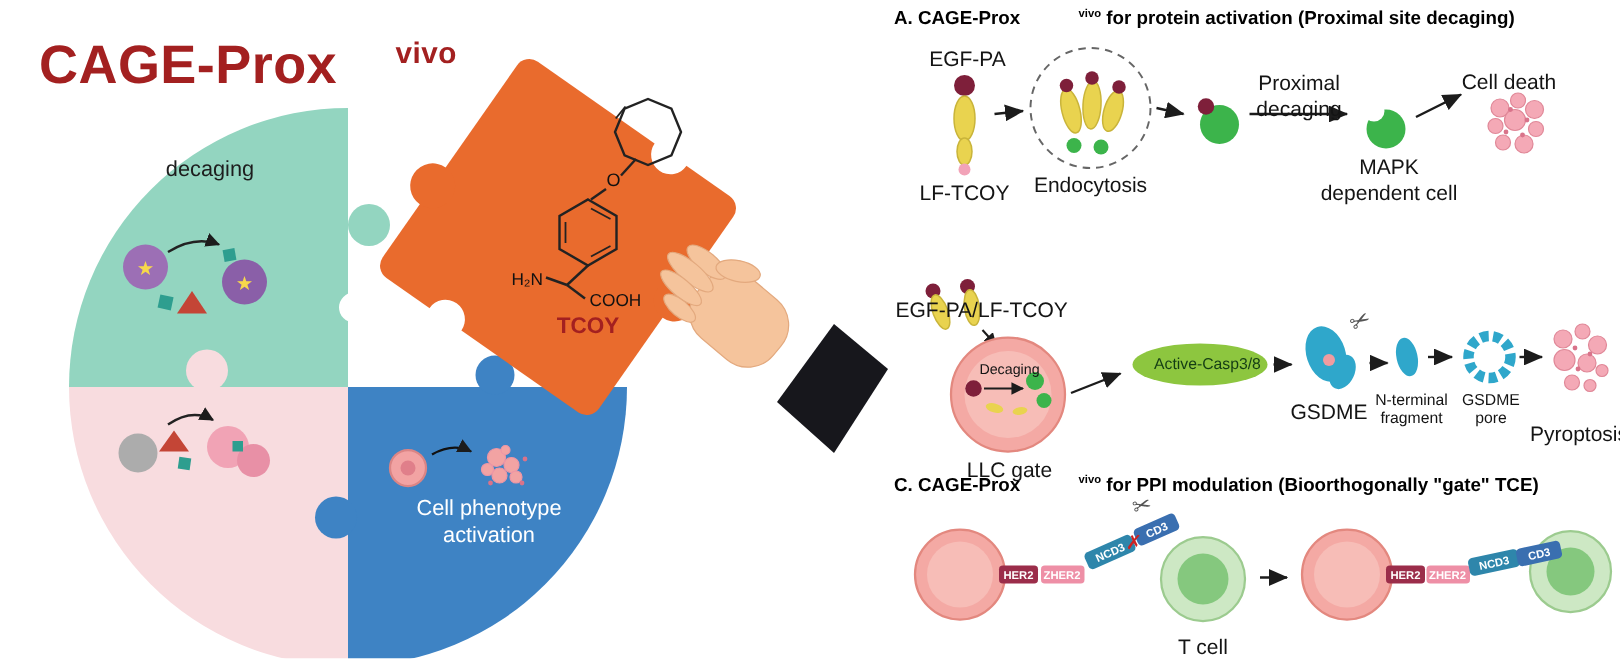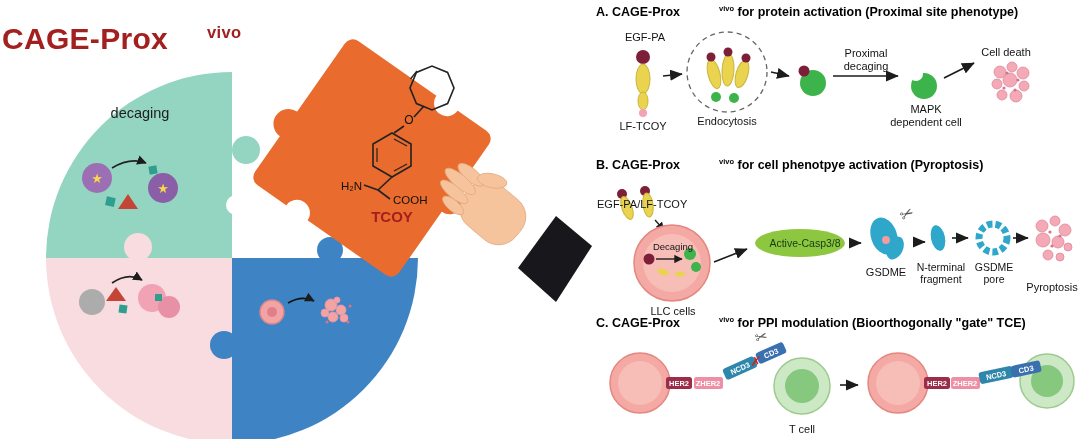--- a/index.html
+++ b/index.html
@@ -1,28 +1,28 @@
 <!DOCTYPE html>
 <html><head>
 <meta charset="utf-8">
 <style>
   html,body{margin:0;padding:0;background:#ffffff;}
   .page{position:relative;width:1080px;height:439px;background:#fff;overflow:hidden;
         font-family:"Liberation Sans","DejaVu Sans",sans-serif;color:#141414;}
   .gfx{position:absolute;left:0;top:0;}
   svg text{font-family:"Liberation Sans","DejaVu Sans",sans-serif;}
-  .lbl{position:absolute;font-size:11px;line-height:1.18;color:#141414;text-align:center;}
+  .lbl{position:absolute;font-size:14px;line-height:1.18;color:#141414;text-align:center;}
   .lbl.big{font-size:14.5px;line-height:1.25;color:#1d1d1d;}
   .lbl.white{color:#ffffff;}
   .lbl.tiny{font-size:9.5px;}
   .lbl.mid{font-size:10.5px;}
   .lbl.left-align{text-align:left;}
   .ptitle{position:absolute;font-size:12.5px;font-weight:700;color:#000;white-space:nowrap;}
   .sup{font-size:60%;vertical-align:super;padding-left:39px;}
-  .brand{position:absolute;left:2px;top:22px;font-size:30px;font-weight:700;color:#A32020;letter-spacing:.3px;}
+  .brand{position:absolute;left:26px;top:22px;font-size:36px;font-weight:700;color:#A32020;letter-spacing:.3px;}
   .brand .sup{font-size:55%;}
   .casp-lbl{color:#143D14;font-weight:400;}
 </style>
 </head>
 <body>
 
 <div class="page">
 
   <svg class="gfx" width="1080" height="439" viewBox="0 0 1080 439">
     <defs>
@@ -272,39 +272,42 @@
         <text x="0" y="3" font-size="7.5" font-weight="bold" fill="#fff" text-anchor="middle">CD3</text>
       </g>
     </g>
   </svg>
 
   <div class="brand"><span>CAGE-Prox</span><span class="sup">vivo</span></div>
 
   <div class="lbl big" style="left:78px;top:104px;width:124px;">
     <div>decaging</div>
   </div>
-
-  <div class="ptitle" style="left:596px;top:4px;"><span>A. CAGE-Prox</span><span class="sup">vivo</span><span> for protein activation (Proximal site phenotype)</span></div>
+  <div class="lbl big white" style="left:262px;top:330px;width:128px;">
+    <div>Cell phenotype</div>
+    <div>activation</div>
+  </div>
+
+  <div class="ptitle" style="left:596px;top:4px;"><span>A. CAGE-Prox</span><span class="sup">vivo</span><span> for protein activation (Proximal site decaging)</span></div>
   <div class="lbl" style="left:616px;top:31px;width:58px;">EGF-PA</div>
   <div class="lbl" style="left:606px;top:120px;width:74px;">LF-TCOY</div>
   <div class="lbl" style="left:684px;top:115px;width:86px;">Endocytosis</div>
   <div class="lbl" style="left:832px;top:47px;width:68px;">
     <div>Proximal</div>
     <div>decaging</div>
   </div>
   <div class="lbl" style="left:878px;top:103px;width:96px;">
     <div>MAPK</div>
     <div>dependent cell</div>
   </div>
   <div class="lbl" style="left:970px;top:46px;width:72px;">Cell death</div>
 
-  <div class="ptitle" style="left:596px;top:157px;"><span>B. CAGE-Prox</span><span class="sup">vivo</span><span> for cell phenotpye activation (Pyroptosis)</span></div>
   <div class="lbl left-align" style="left:597px;top:177px;width:120px;margin-top:21px;">EGF-PA/LF-TCOY</div>
   <div class="lbl tiny" style="left:644px;top:241px;width:58px;">Decaging</div>
-  <div class="lbl" style="left:636px;top:305px;width:74px;">LLC cells</div>
+  <div class="lbl" style="left:636px;top:305px;width:74px;">LLC gate</div>
   <div class="lbl mid casp-lbl" style="left:755px;top:237px;width:100px;">Active-Casp3/8</div>
   <div class="lbl" style="left:860px;top:266px;width:52px;">GSDME</div>
   <div class="lbl mid" style="left:910px;top:261px;width:62px;">
     <div>N-terminal</div>
     <div>fragment</div>
   </div>
   <div class="lbl mid" style="left:966px;top:261px;width:56px;">
     <div>GSDME</div>
     <div>pore</div>
   </div>

